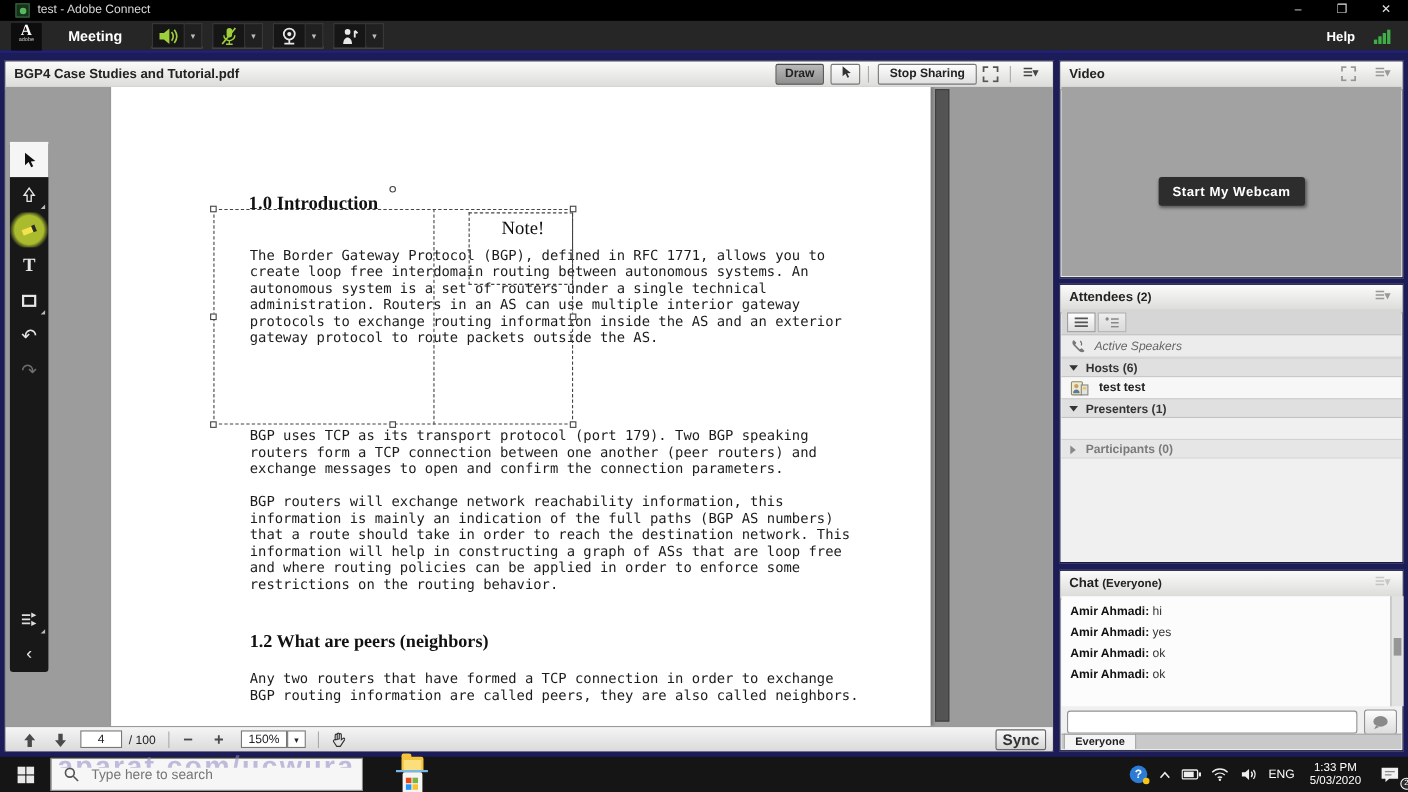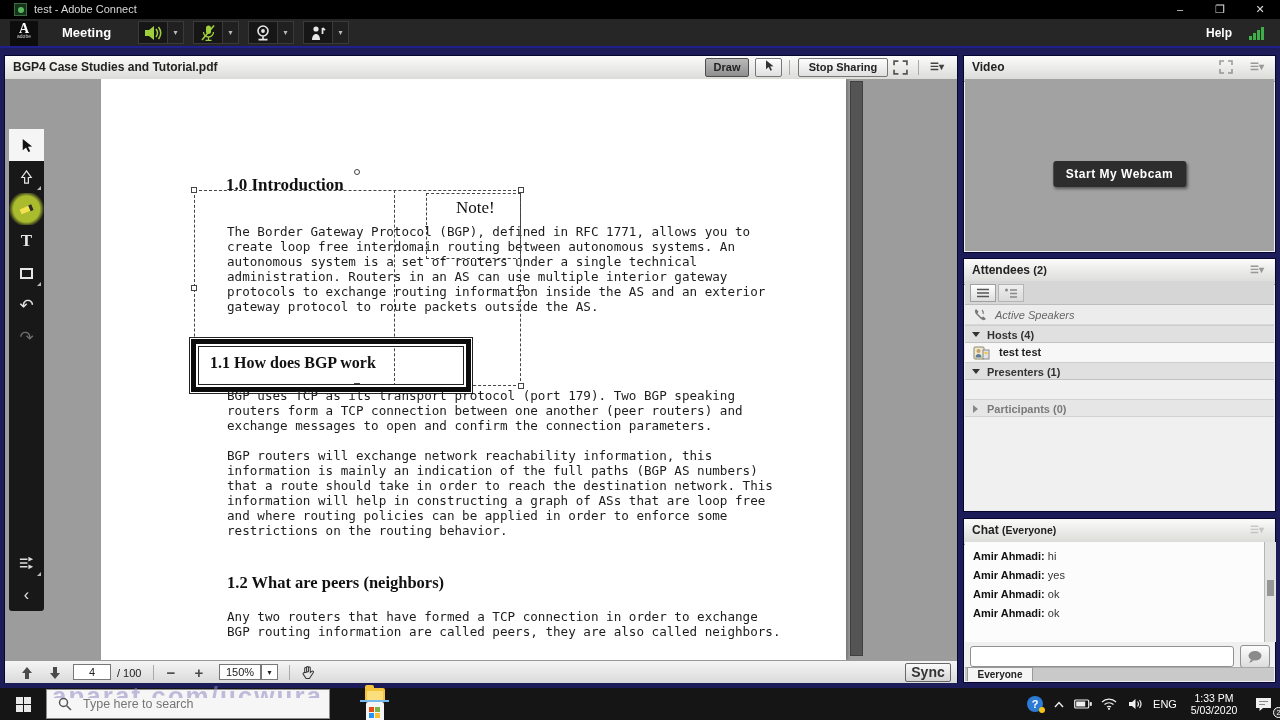--- a/index.html
+++ b/index.html
@@ -247,23 +247,20 @@
         <div class="vdash" style="left:293px;top:111px;height:196px;"></div>
         <div class="handle" style="left:90px;top:108px;"></div>
         <div class="handle" style="left:417px;top:108px;"></div>
         <div class="handle" style="left:90px;top:304px;"></div>
         <div class="handle" style="left:417px;top:304px;"></div>
         <div class="handle" style="left:90px;top:206px;"></div>
         <div class="handle" style="left:417px;top:206px;"></div>
         <div class="handle" style="left:253px;top:304px;"></div>
         <div class="handleC" style="left:253px;top:90px;"></div>
 
-        <div class="drawnbox" style="left:90px;top:260px;width:280px;height:53px;">
-          <div class="docH" style="left:14px;top:10px;font-size:16px;position:absolute;">1.1  How does BGP work</div>
-        </div>
 
         <pre class="docmono" style="left:126px;top:309px;">BGP uses TCP as its transport protocol (port 179). Two BGP speaking
 routers form a TCP connection between one another (peer routers) and
 exchange messages to open and confirm the connection parameters.</pre>
         <pre class="docmono" style="left:126px;top:369px;">BGP routers will exchange network reachability information, this
 information is mainly an indication of the full paths (BGP AS numbers)
 that a route should take in order to reach the destination network. This
 information will help in constructing a graph of ASs that are loop free
 and where routing policies can be applied in order to enforce some
 restrictions on the routing behavior.</pre>
@@ -379,21 +376,21 @@
         <svg width="14" height="14" viewBox="0 0 14 14">
             <path d="M3 1 C1.5 2.5 1.5 4 3 6 l5 5 c2 1.5 3.5 1.5 5 0 l-2.5-2.5 -2 1 -4-4 1-2 z" fill="#777"></path>
             <path d="M9 2 q2 2 1 4" stroke="#777" fill="none" stroke-width="1.1"></path>
           </svg>
       </span>
       <span class="abs" style="left:30px;top:4px;font-style:italic;color:#666;">Active Speakers</span>
     </div>
 
     <div class="attrow grouphdr" style="top:66px;height:18px;">
       <span class="tri tridown abs" style="left:7px;top:6px;"></span>
-      <span class="abs" style="left:22px;top:3px;">Hosts (4)</span>
+      <span class="abs" style="left:22px;top:3px;">Hosts (6)</span>
     </div>
 
     <div class="attrow" style="top:84px;height:19px;background:#f7f7f7;">
       <span class="abs" style="left:8px;top:2px;">
         <svg width="17" height="15" viewBox="0 0 17 15">
             <rect x="1" y="2" width="10" height="12" rx="1" fill="#efe9cf" stroke="#8a8a6a"></rect>
             <circle cx="5.5" cy="6" r="2" fill="#c9a06a"></circle>
             <path d="M2.5 12.5 c0-2.5 1.5-3.5 3-3.5 s3 1 3 3.5 z" fill="#5a7a9a"></path>
             <rect x="10" y="5" width="6" height="9" fill="#e2e2e2" stroke="#888"></rect>
             <rect x="11.5" y="7" width="3" height="2" fill="#f0c83c"></rect>

